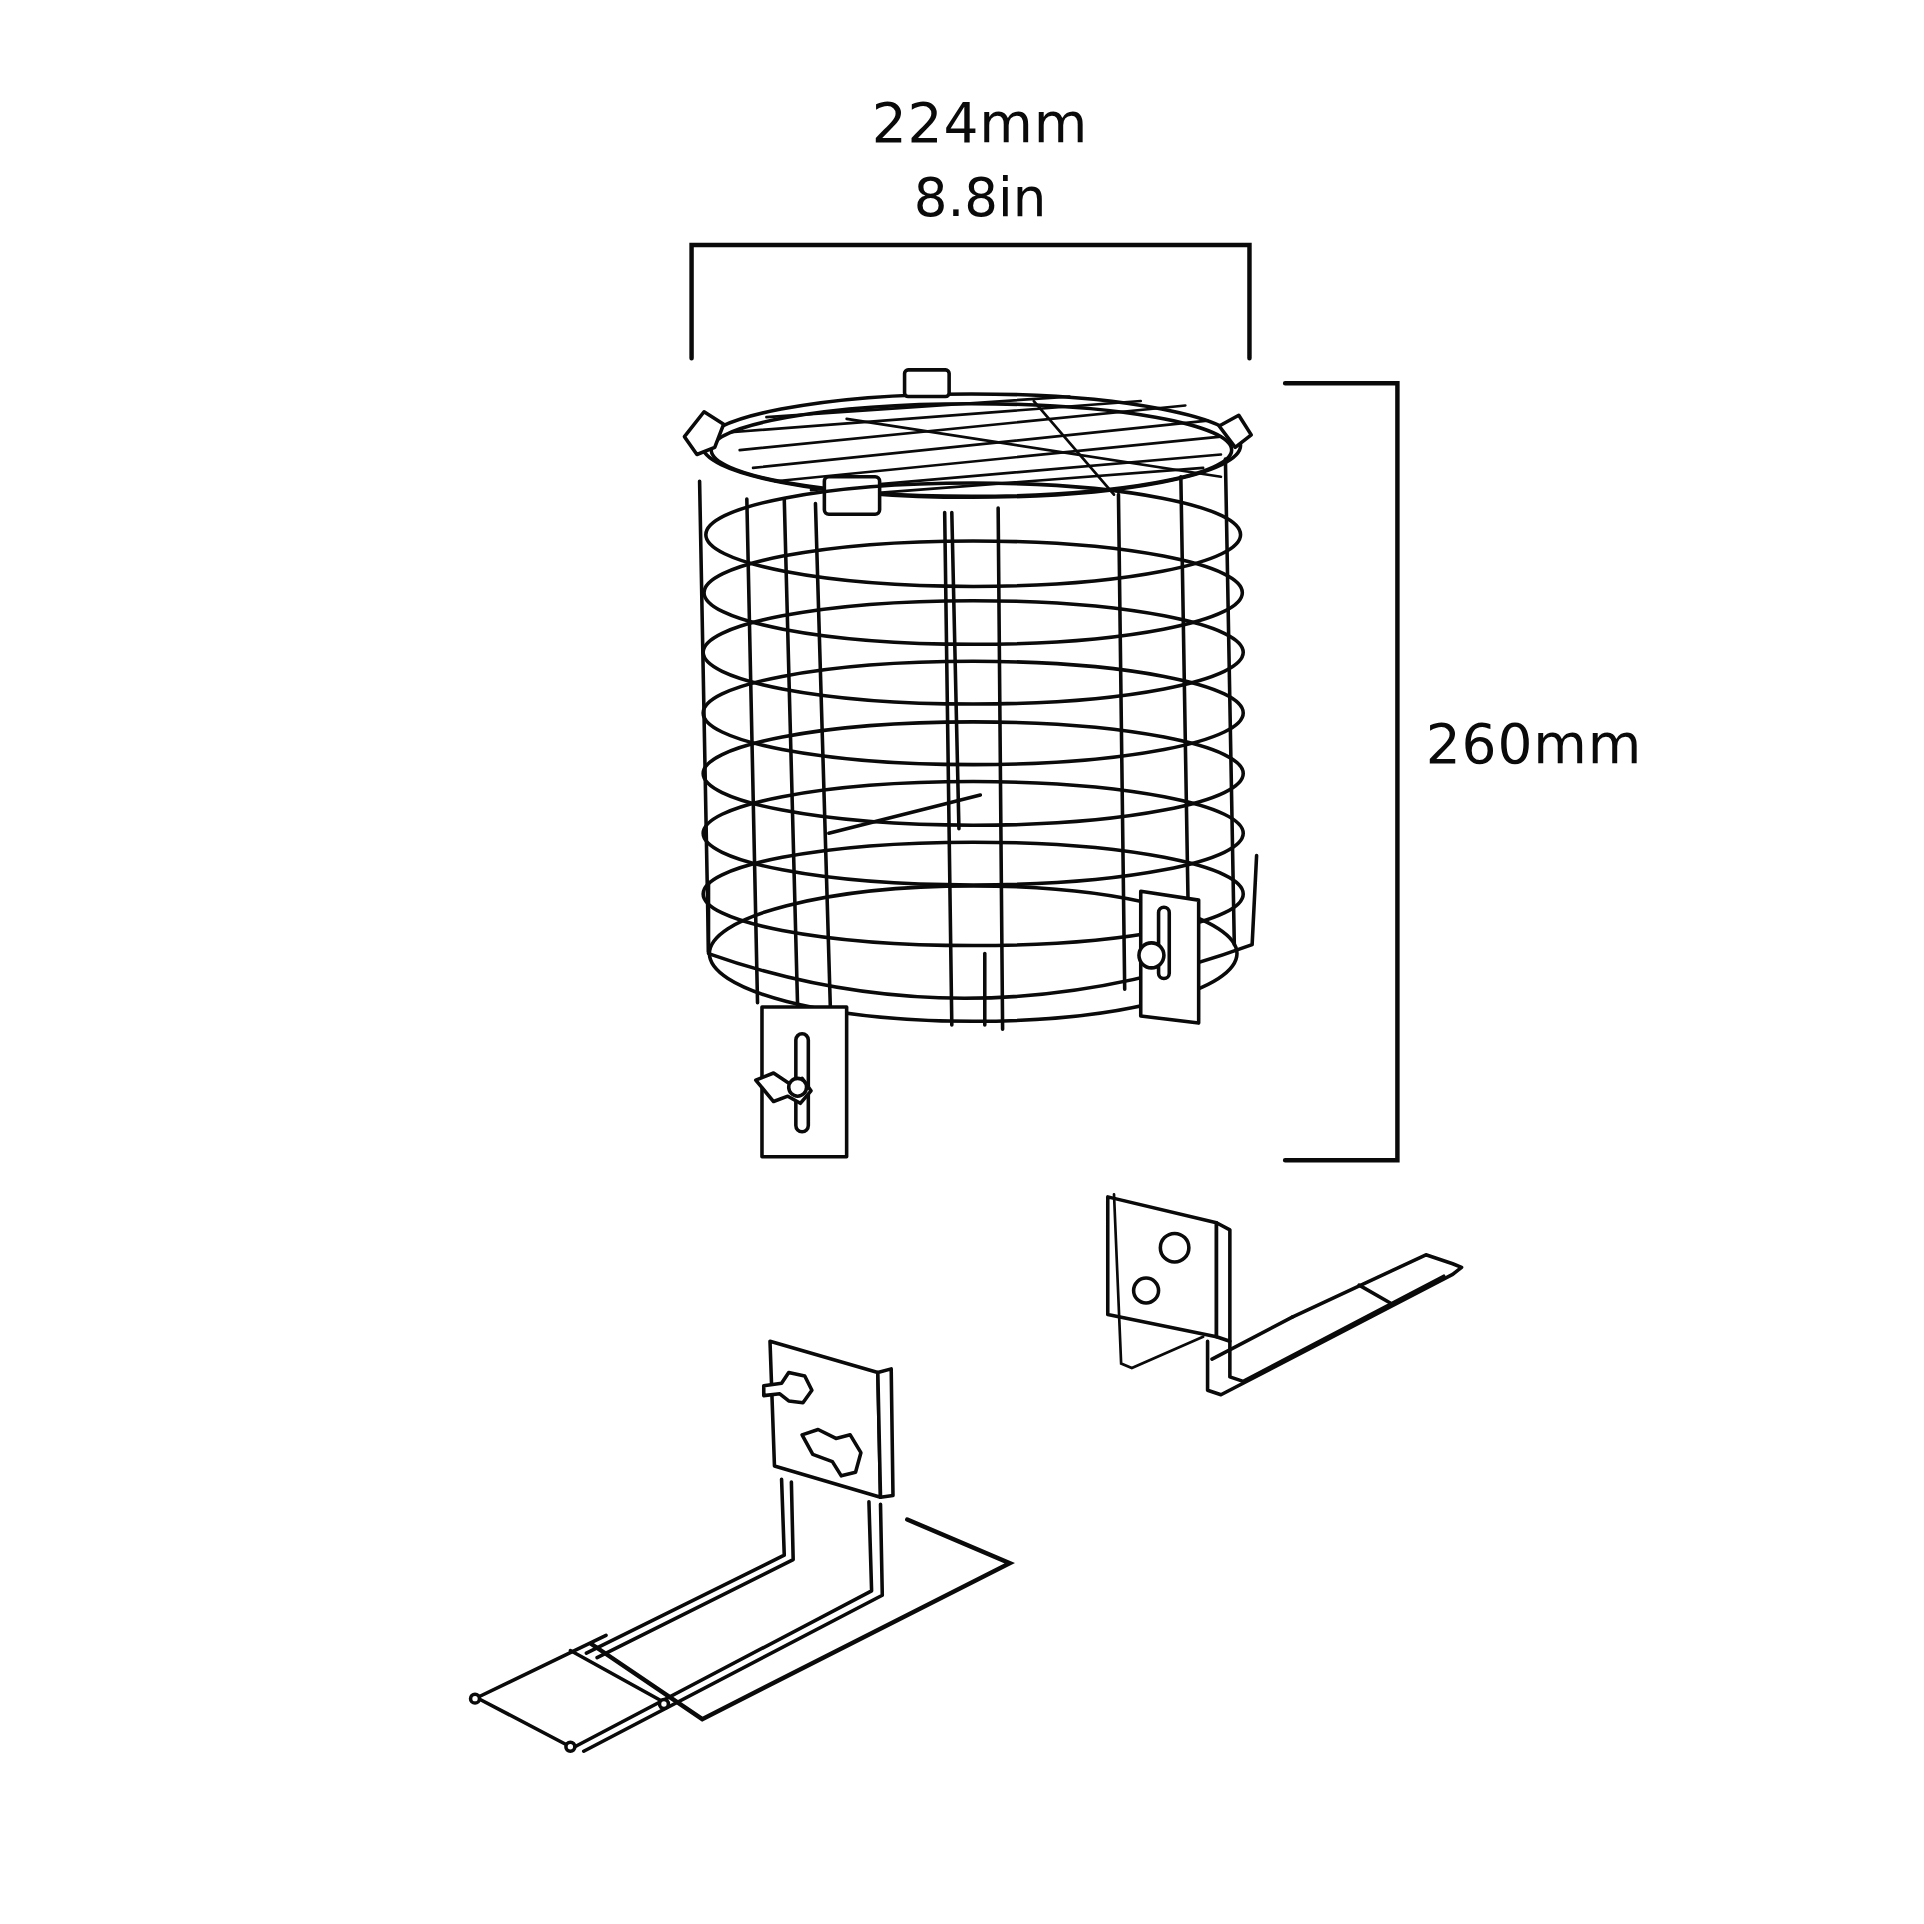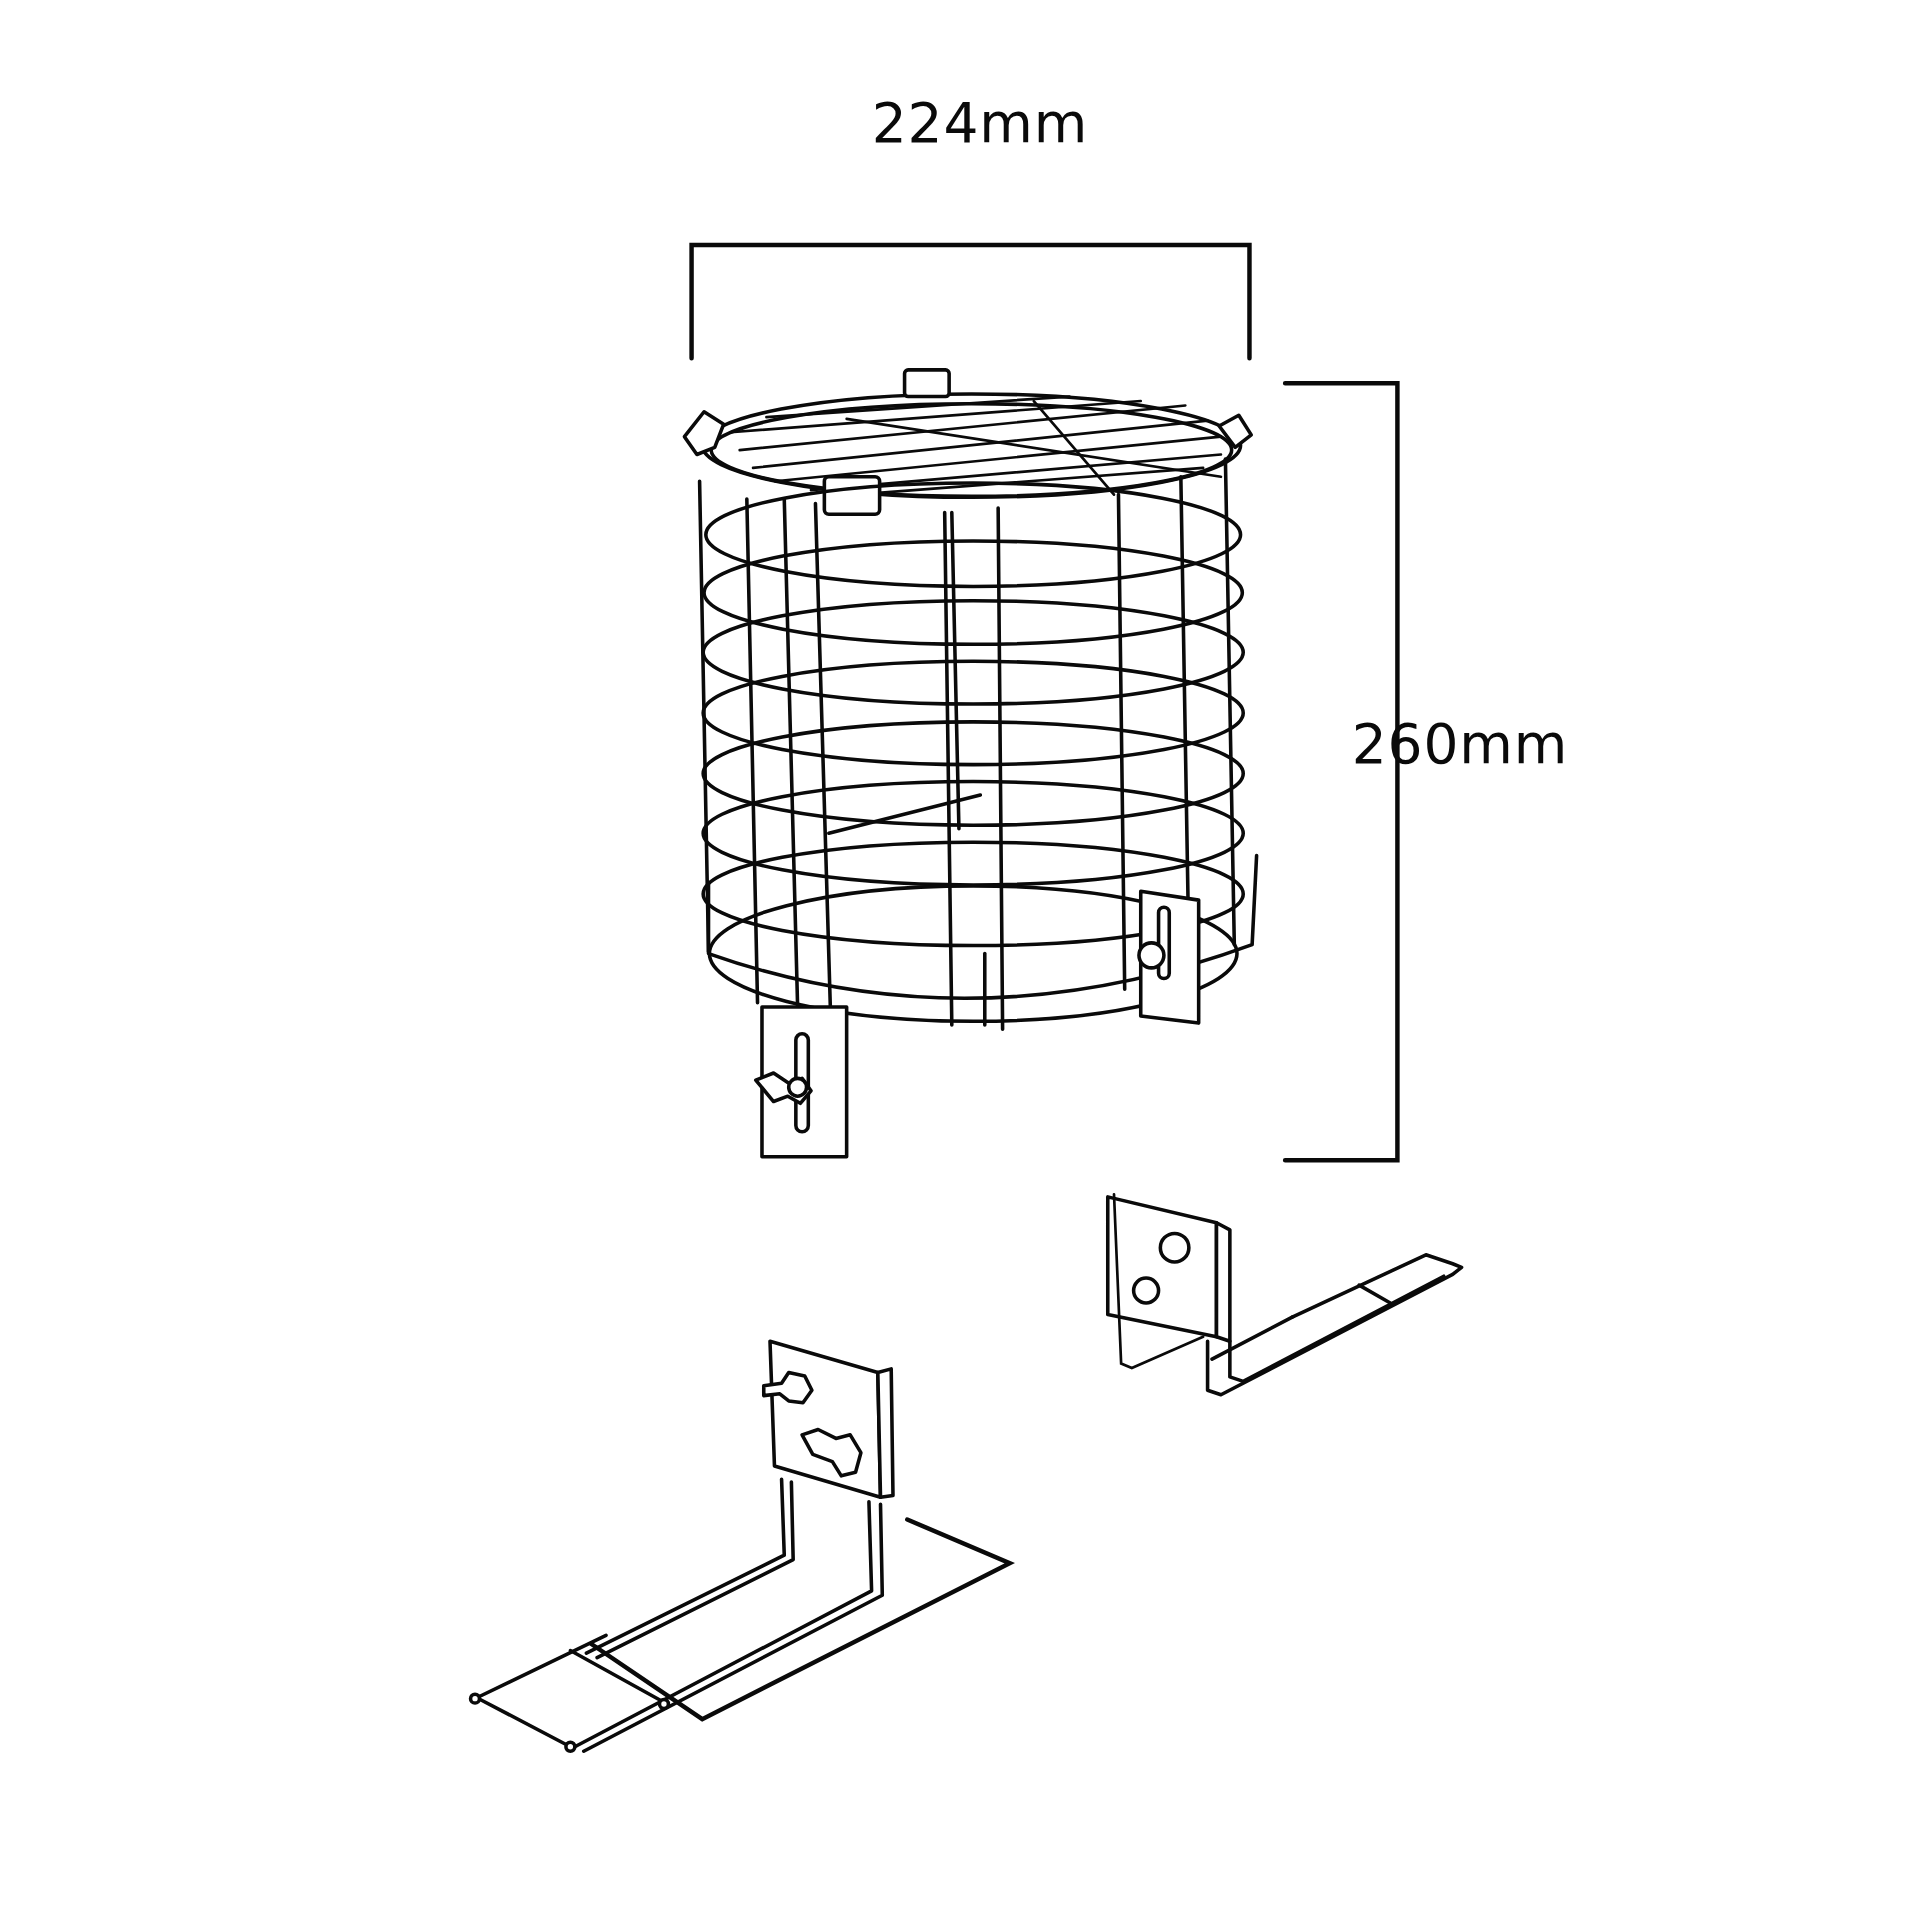--- a/index.html
+++ b/index.html
@@ -115,21 +115,22 @@
     <path class="w" d="M640,1852 L745,1910"></path>
     <path class="w" d="M535,1905 L680,1835"></path>
     <circle class="plate" cx="533" cy="1906" r="5"></circle>
     <circle class="plate" cx="640" cy="1960" r="5"></circle>
     <circle class="plate" cx="745" cy="1912" r="5"></circle>
   </g>
 </svg>
 
 <div class="label" style="left:802px; top:96px; width:356px;">
   <div class="mm">224mm</div>
+  <div class="in">8.8in</div>
 </div>
 
-<div class="label" style="left:1282px; top:717px; width:356px;">
+<div class="label" style="left:1356px; top:717px; width:356px;">
   <div class="mm">260mm</div>
 </div>
 
 <div class="label" style="left:790px; top:1702px; width:356px;">
 </div>
 
 
 </body></html>

